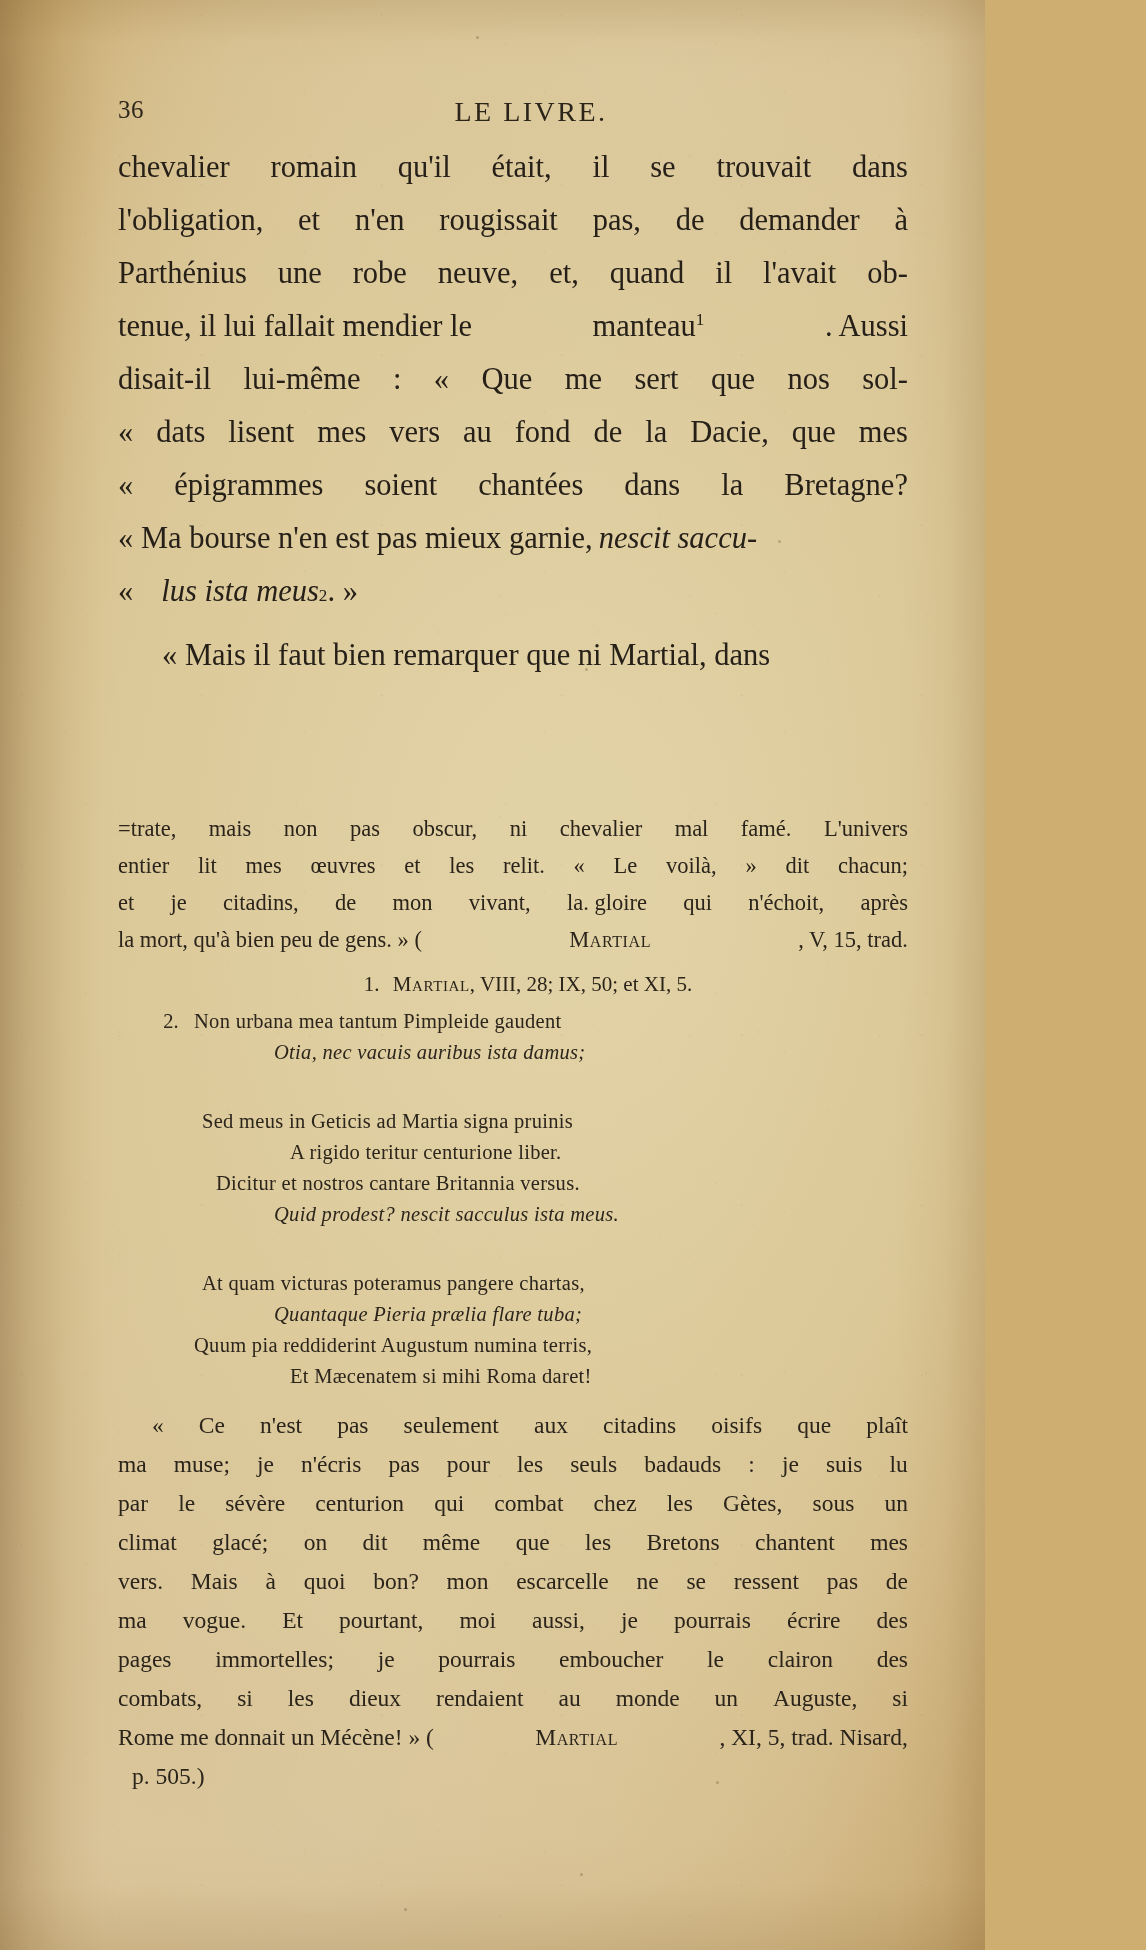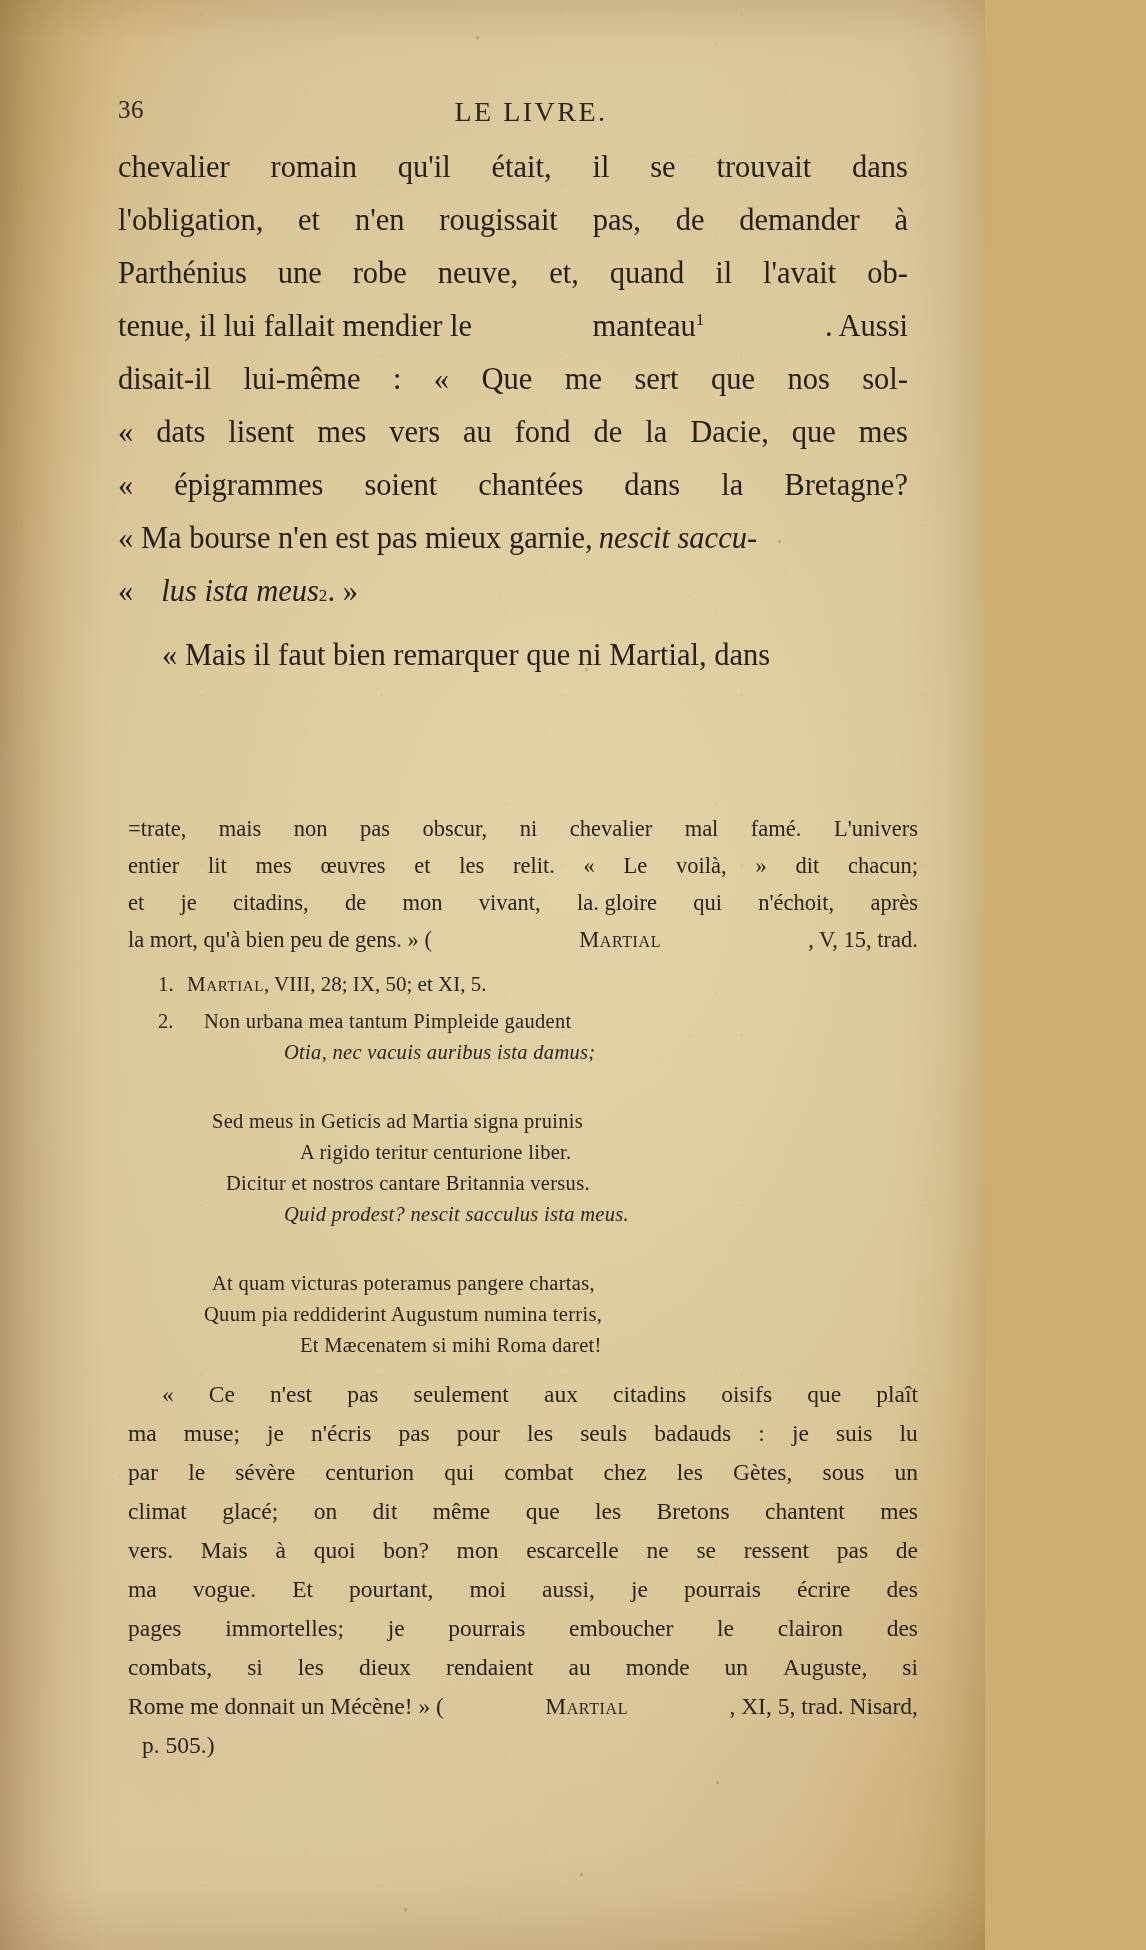--- a/index.html
+++ b/index.html
@@ -164,24 +164,25 @@
   .it { font-style: italic; }
   sup {
     font-size: 0.56em;
     vertical-align: super;
     line-height: 0;
   }
 
   
   .footnotes {
     position: absolute;
-    left: 128px;
+    left: 118px;
     top: 818px;
     width: 790px;
     color: #2b241b;
+    text-align: center;
   }
   .fn-para {
     font-size: 22.5px;
   }
   .fn-para .jline {
     height: 37px;
     font-size: 22.5px;
   }
   .fn-item {
     font-size: 21px;
@@ -458,20 +459,24 @@
       <div class="verse-row">
         <span class="verse-num"></span>
         <span class="verse-line in4">Quid prodest? nescit sacculus ista meus.</span>
       </div>
       <div class="verse-row">
         <span class="verse-num"></span>
         <span class="verse-line in5">At quam victuras poteramus pangere chartas,</span>
       </div>
       <div class="verse-row">
         <span class="verse-num"></span>
+        <span class="verse-line in4">Quantaque Pieria prælia flare tuba;</span>
+      </div>
+      <div class="verse-row">
+        <span class="verse-num"></span>
         <span class="verse-line in7">Quum pia reddiderint Augustum numina terris,</span>
       </div>
       <div class="verse-row">
         <span class="verse-num"></span>
         <span class="verse-line in6">Et Mæcenatem si mihi Roma daret!</span>
       </div>
     </div>
 
     <div class="fn-tail">
 

